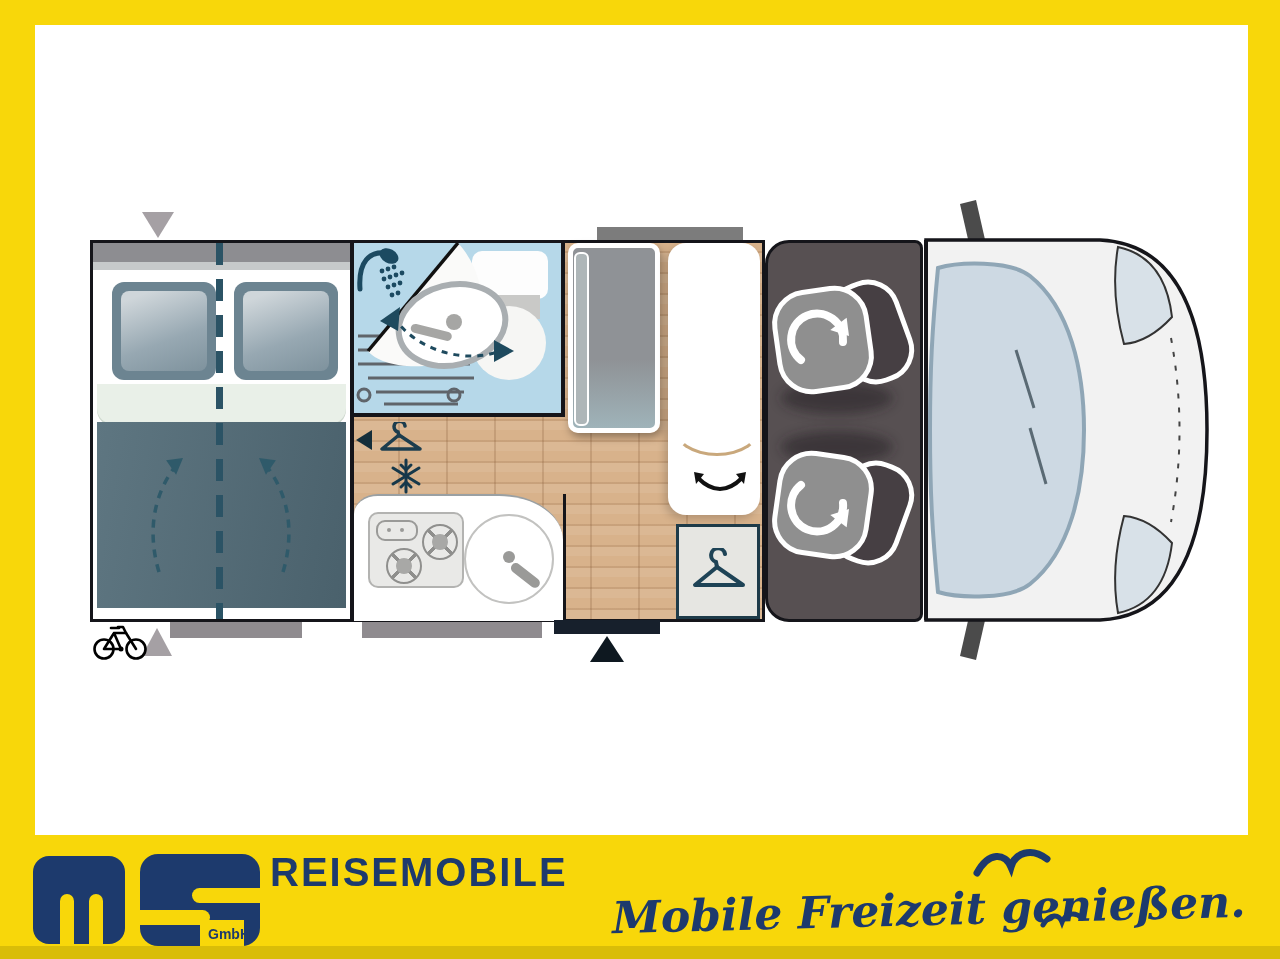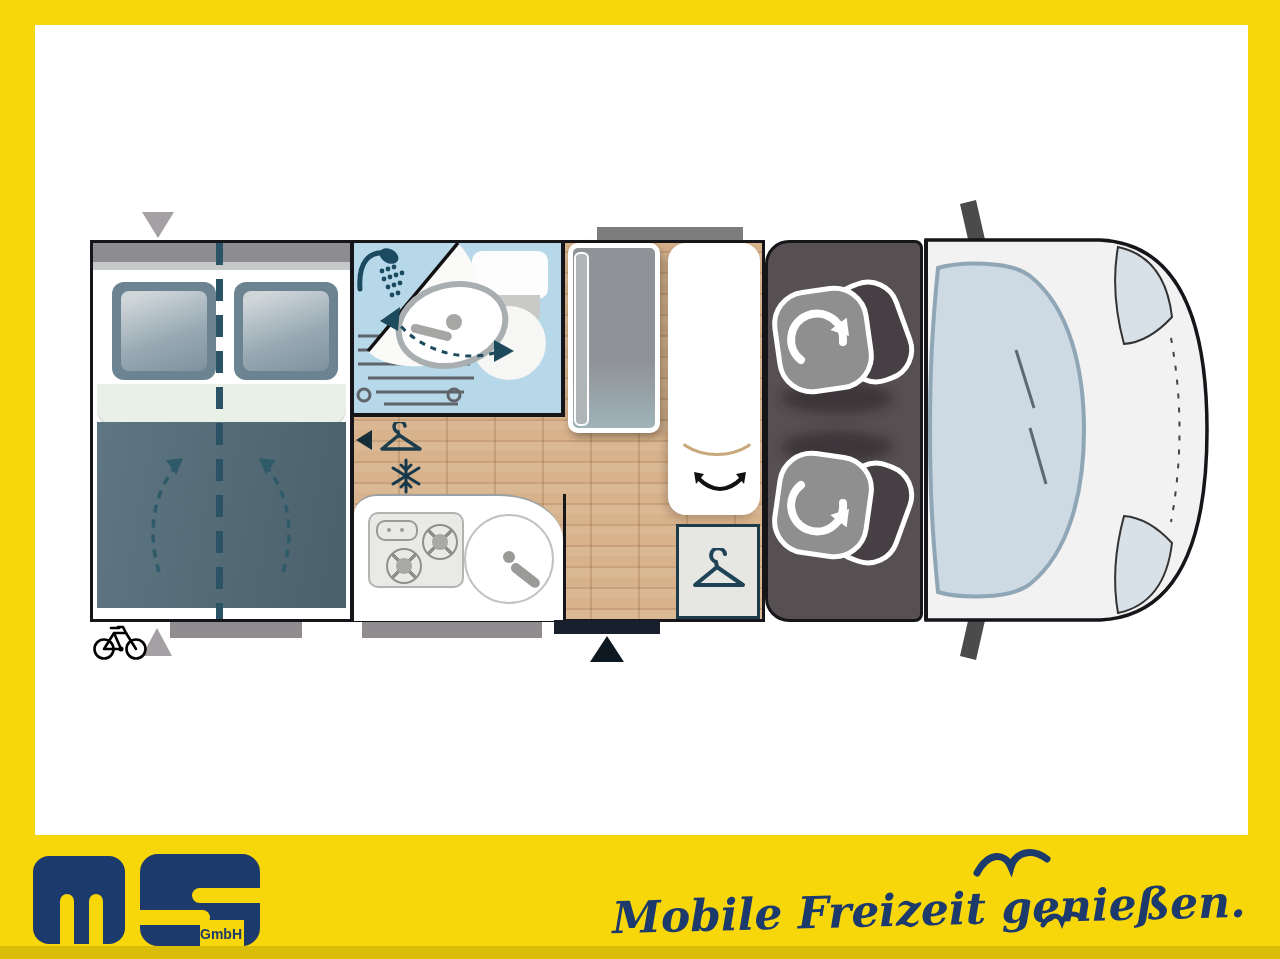--- a/index.html
+++ b/index.html
@@ -81,21 +81,21 @@
       border-bottom:26px solid #0E1820;}
   
   .cab-seats{left:765px;top:240px;width:158px;height:382px;background:var(--cab-panel);
       border:3px solid var(--wall);border-radius:24px 8px 8px 24px;box-sizing:border-box;}
   
   .logo-navy{background:var(--brand-navy);}
   .logo-yellow{background:var(--frame-yellow);}
   .company{left:270px;top:850px;font-size:40px;font-weight:bold;letter-spacing:2px;
       color:var(--brand-navy);}
   .gmbh{left:200px;top:924px;width:50px;height:20px;font-size:14px;font-weight:bold;
-      color:var(--brand-navy);text-align:left;line-height:20px;}
+      color:var(--brand-navy);text-align:right;line-height:20px;}
   .tagline{left:612px;top:884px;font-family:"DejaVu Serif",serif;font-style:italic;font-weight:bold;
       font-size:44px;color:var(--brand-navy);transform:rotate(-1.5deg);white-space:nowrap;}
 </style>
 </head>
 <body>
 
 <div id="stage">
   <div class="abs sheet"></div>
   <div class="abs bottom-edge"></div>
 
@@ -270,20 +270,21 @@
   </svg>
 
   <div class="abs logo-navy" style="left:33px;top:856px;width:92px;height:88px;border-radius:16px"></div>
   <div class="abs logo-yellow" style="left:60px;top:894px;width:14px;height:50px;border-radius:7px 7px 0 0"></div>
   <div class="abs logo-yellow" style="left:89px;top:894px;width:14px;height:50px;border-radius:7px 7px 0 0"></div>
   <div class="abs logo-navy" style="left:140px;top:854px;width:120px;height:92px;border-radius:18px"></div>
   <div class="abs logo-yellow" style="left:192px;top:888px;width:68px;height:15px;border-radius:8px 0 0 8px"></div>
   <div class="abs logo-yellow" style="left:140px;top:910px;width:70px;height:15px;border-radius:0 8px 8px 0"></div>
   <div class="abs logo-yellow" style="left:200px;top:920px;width:44px;height:26px"></div>
   <div class="abs gmbh">GmbH</div>
+  <div class="abs company">REISEMOBILE</div>
   <div class="abs tagline">Mobile Freizeit genießen.</div>
   <svg class="abs" style="left:965px;top:843px" width="120" height="100">
     <g stroke="#1D3A6D" fill="none" stroke-linecap="round">
       <path d="M 12 30 C 24 8 40 10 46 24 C 50 10 66 4 82 16" stroke-width="7"></path>
       <path d="M 78 82 C 85 70 94 71 97 79 C 100 71 109 68 117 75" stroke-width="5"></path>
     </g>
   </svg>
 </div>
 
 </body></html>

